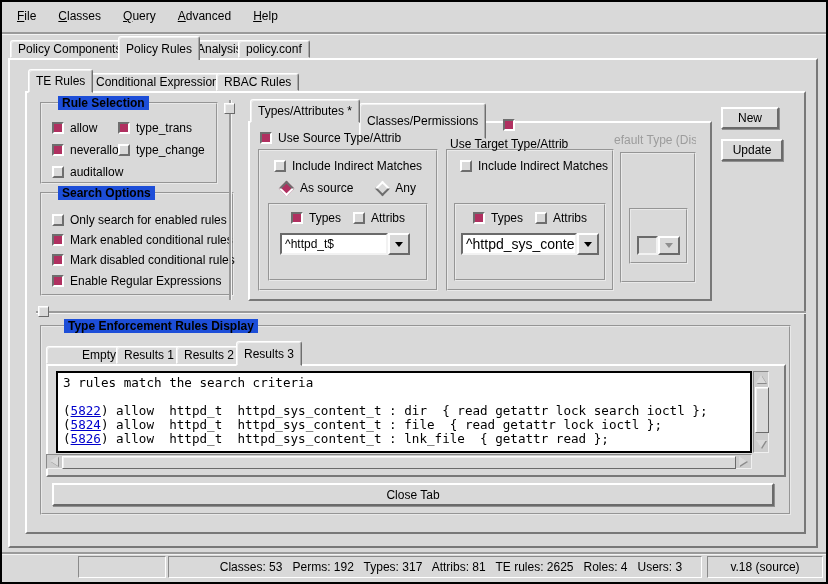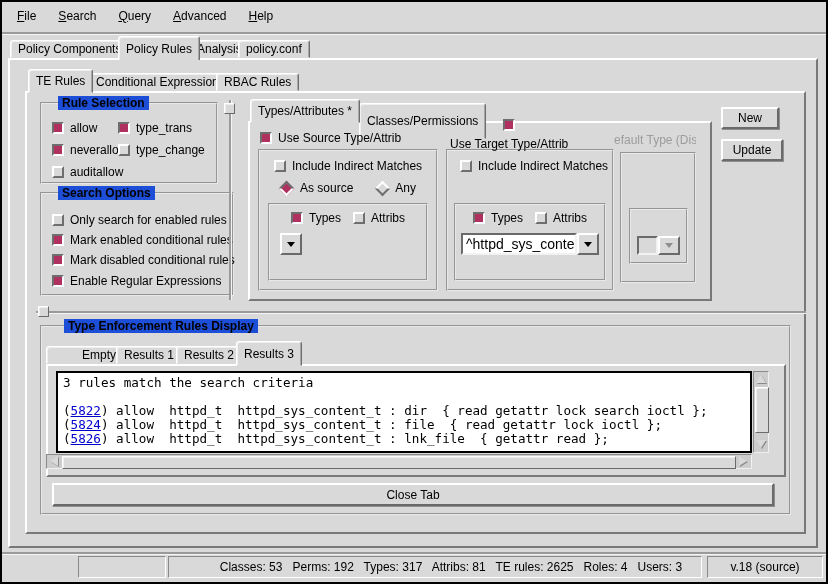--- a/index.html
+++ b/index.html
@@ -86,21 +86,21 @@
 
   .dis-text { color:#9c9c9c; white-space:nowrap; overflow:hidden; }
 </style>
 </head>
 <body>
 
 <div class="window">
 
   <div class="abs menubar">
     <span class="menu-item">File</span>
-    <span class="menu-item">Search</span>
+    <span class="menu-item">Classes</span>
     <span class="menu-item">Query</span>
     <span class="menu-item">Advanced</span>
     <span class="menu-item">Help</span>
   </div>
   <div class="abs hgroove" style="left:0;top:30px;width:824px;"></div>
 
   <div class="abs panel3d" style="left:6px;top:56px;width:810px;height:490px;"></div>
   <div class="abs tab" style="left:8px;top:38px;height:18px;">
       <span>Policy Components</span>
     </div>
@@ -208,20 +208,21 @@
     <span class="cbrow">
       <span class="ind on"></span>
       <span>Types</span>
     </span>
     <span class="cbrow">
       <span class="ind"></span>
       <span>Attribs</span>
     </span>
   </div>
   <div class="abs combo" style="left:278px;top:231px;width:130px;height:22px;">
+    <span class="entry">^httpd_t$</span>
     <span class="combo-btn">
         <span class="car"></span>
       </span>
   </div>
 
   <div class="abs cbrow" style="left:448px;top:117px;z-index:4;flex-direction:column;">
     <span class="ind on"></span>
     <span>Use Target Type/Attrib</span>
   </div>
   <div class="abs groove" style="left:444px;top:147px;width:168px;height:142px;"></div>

